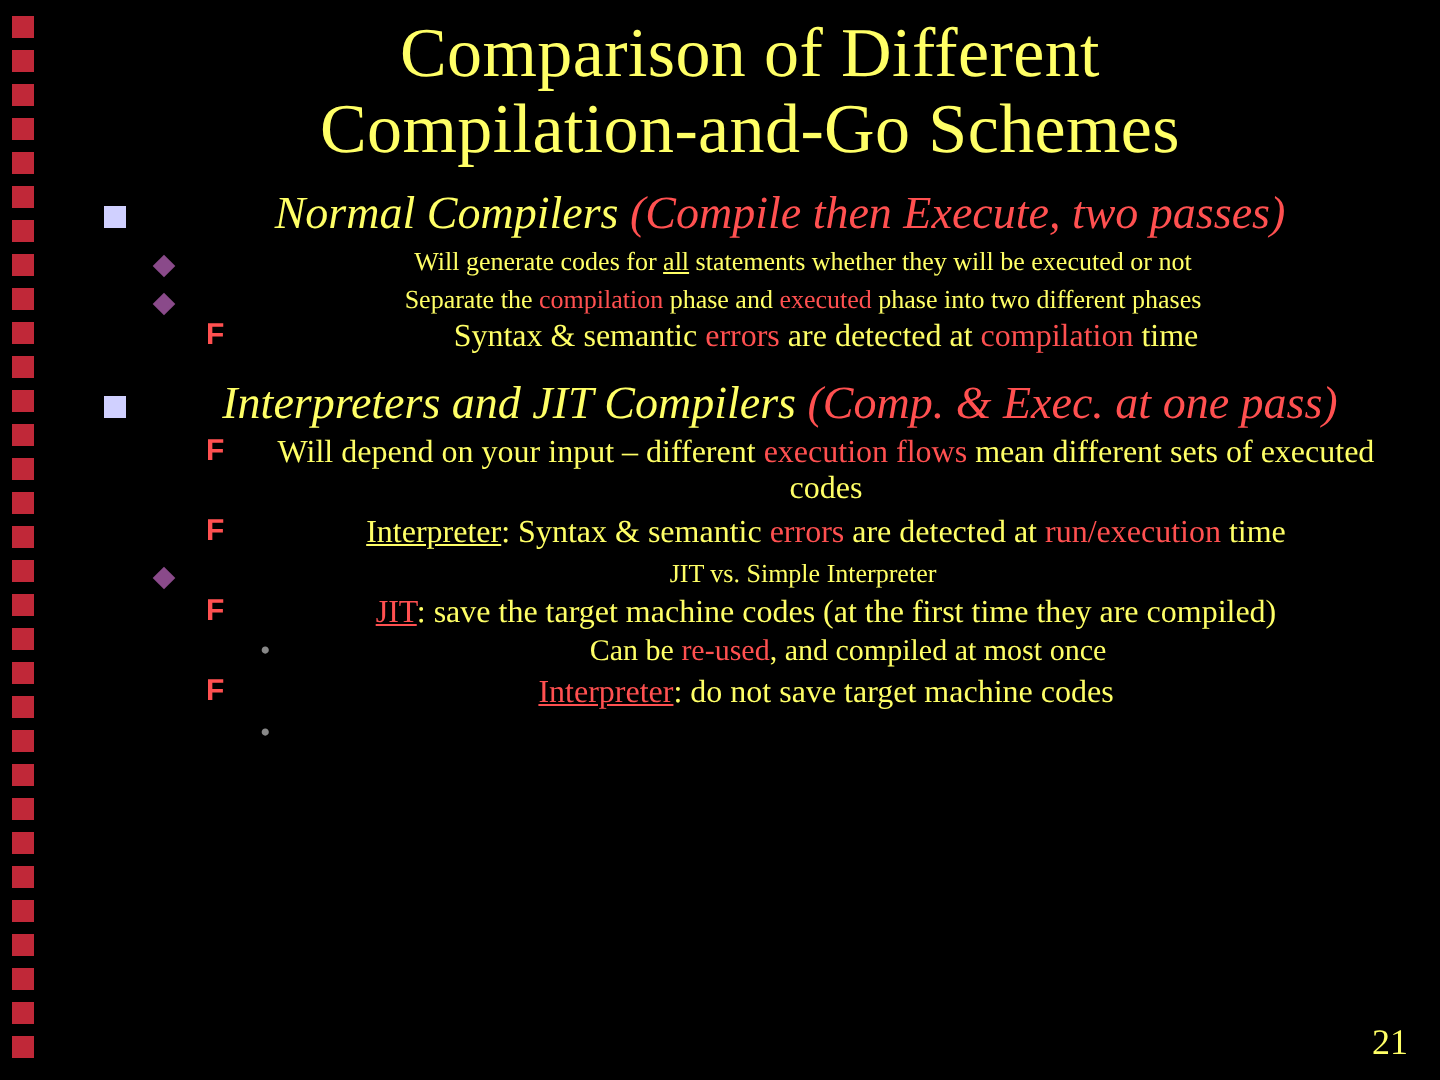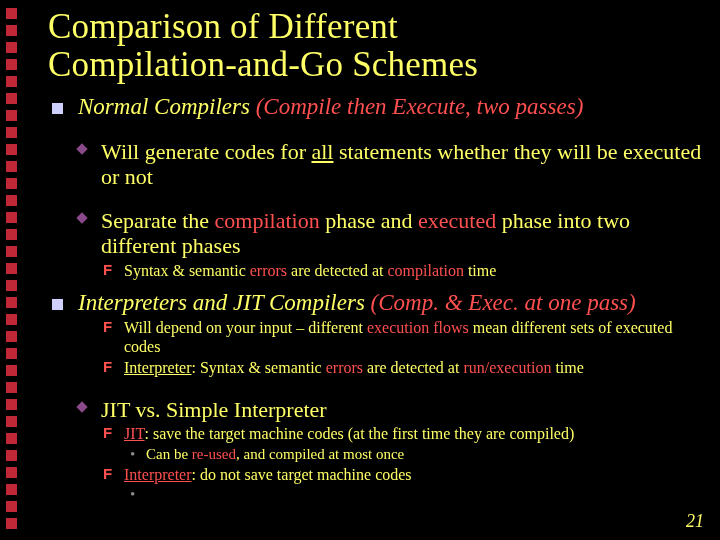--- a/index.html
+++ b/index.html
@@ -28,20 +28,21 @@
     width: 11px;
     height: 11px;
     background: #c02838;
   }
   .slide {
     position: absolute;
     left: 48px;
     top: 8px;
     right: 18px;
     bottom: 10px;
+    text-align: center;
   }
   .title {
     font-size: 35px;
     line-height: 1.08;
     letter-spacing: 0.2px;
     color: #ffff66;
     margin-bottom: 8px;
   }
   .lvl1 {
     margin-top: 10px;
@@ -54,24 +55,24 @@
   .lvl1::before {
     content: "";
     position: absolute;
     left: 4px;
     top: 9px;
     width: 11px;
     height: 11px;
     background: #d0d0ff;
   }
   .lvl2 {
-    margin-top: 20px;
+    margin-top: 4px;
     padding-left: 53px;
     position: relative;
-    font-size: 22px;
+    font-size: 13px;
     line-height: 1.12;
   }
   .lvl2::before {
     content: "";
     position: absolute;
     left: 30px;
     top: 5px;
     width: 8px;
     height: 8px;
     background: #8a4a8a;
@@ -118,21 +119,20 @@
   }
   .paren { color: #ff5050; }
   .kw { color: #ff5050; }
   .ul { text-decoration: underline; }
   .footer {
     position: absolute;
     right: -2px;
     bottom: -2px;
     font-size: 18px;
     color: #ffff66;
-    font-style: italic;
   }
 </style>
 </head>
 <body>
 
 <div class="side-deco">
   <div class="sq"></div>
     <div class="sq"></div>
     <div class="sq"></div>
     <div class="sq"></div>

